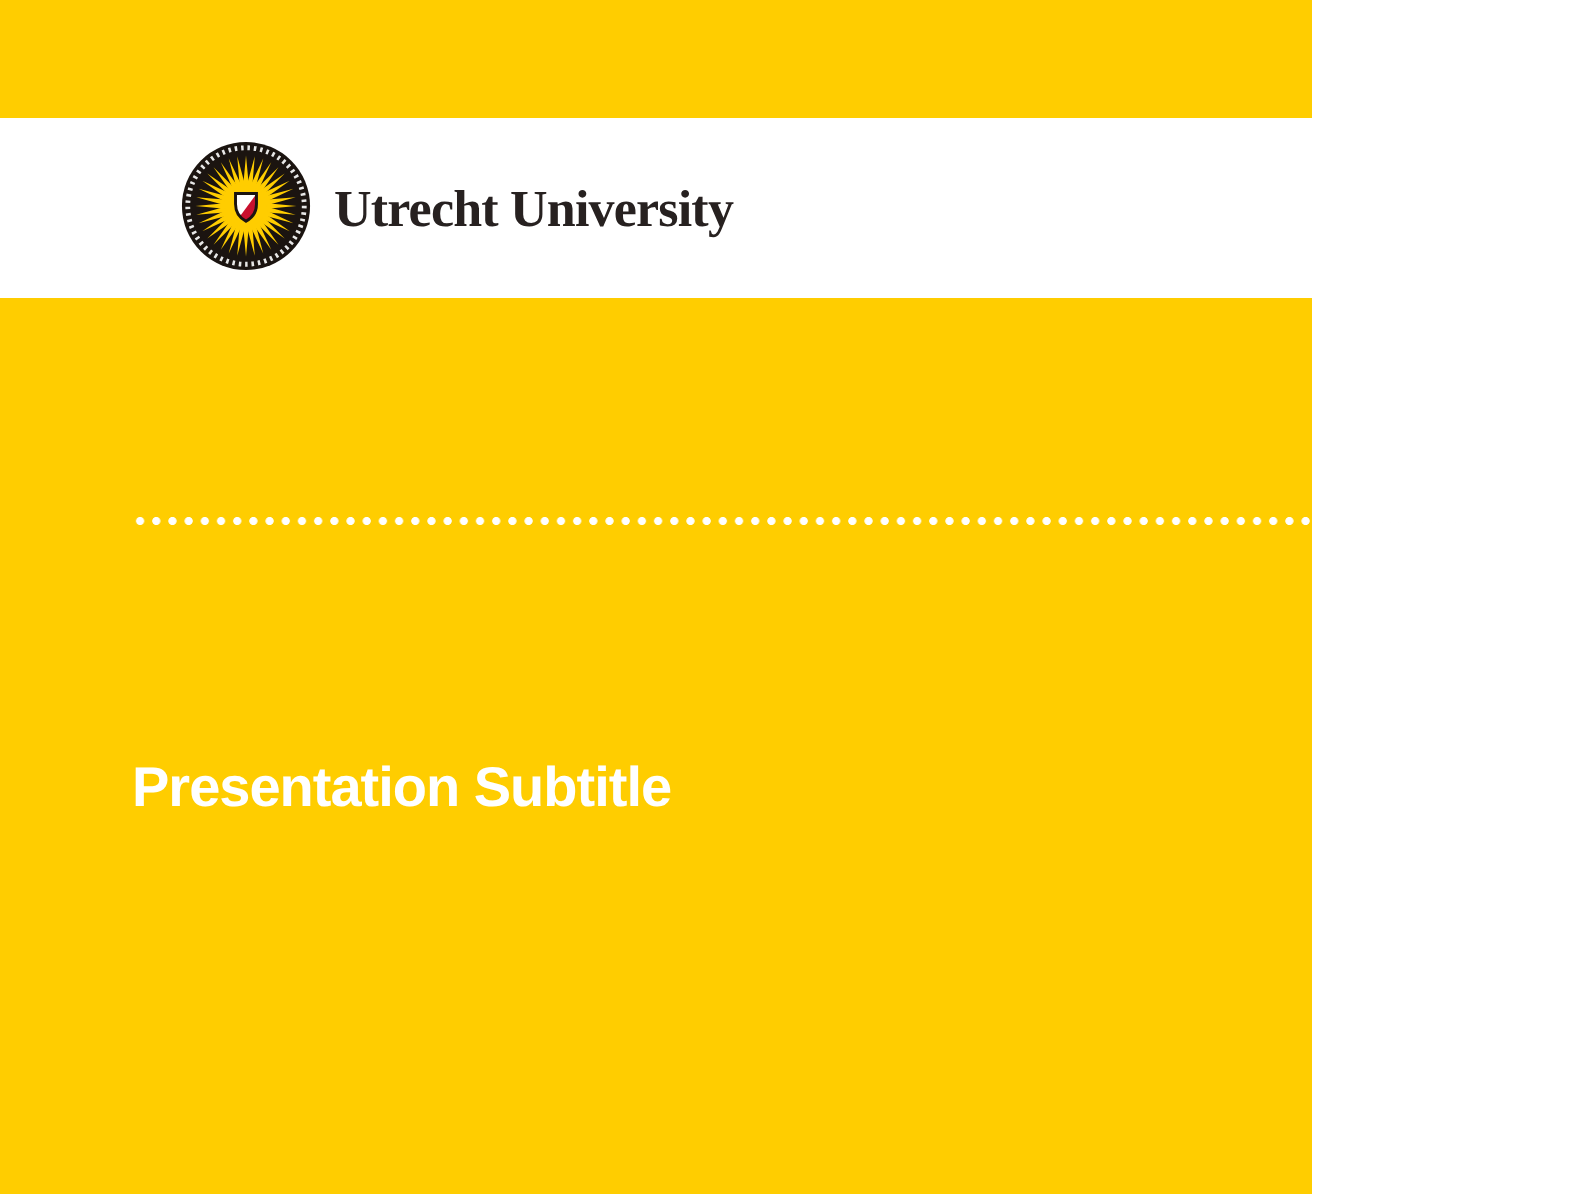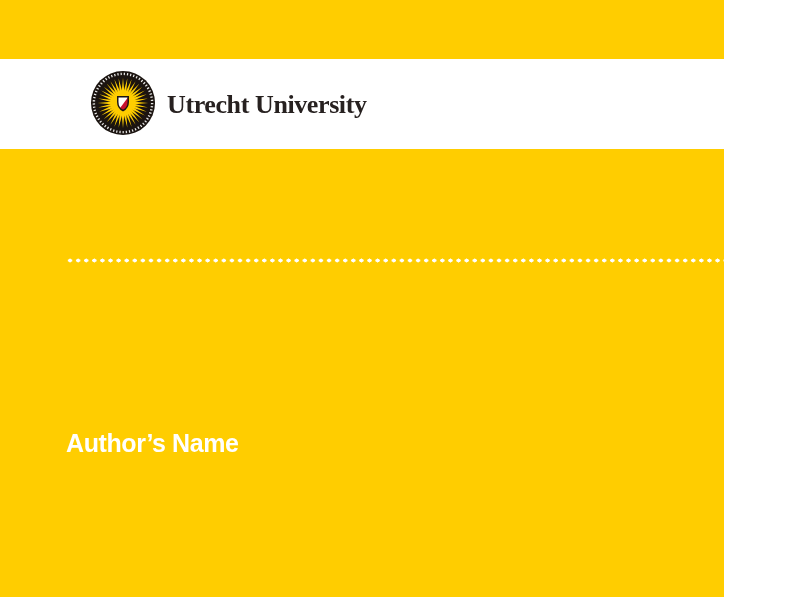--- a/index.html
+++ b/index.html
@@ -1,21 +1,21 @@
 <!DOCTYPE html>
 <html><head>
 <meta charset="utf-8">
 <style>
   * { margin: 0; padding: 0; box-sizing: border-box; }
   html, body { width: 794px; height: 597px; }
   body { font-family: "Liberation Sans", sans-serif; overflow: hidden; }
 
   .slide {
     position: relative;
-    width: 724px;
+    width: 656px;
     height: 597px;
     background: #FFCD00;
   }
 
   
   .header-band {
     position: absolute;
     left: 0; top: 59px;
     width: 794px; height: 90px;
     background: #FFFFFF;
@@ -118,16 +118,16 @@
       <path d="M39.4,27.8 L39.4,33 C39.4,37.6 36.8,40.3 34,41.8 C32.9,41.2 31.8,40.4 30.8,39.4 Z" fill="#C8102E"></path>
       <path d="M28.6,27.6 h10.8 v5.4 c0,4.6 -2.6,7.4 -5.4,8.9 c-2.8,-1.5 -5.4,-4.3 -5.4,-8.9 z" fill="none" stroke="#1B1410" stroke-width="1.5"></path>
     </svg>
 
     <div class="logotype">Utrecht University</div>
   </div>
 
 
   <div class="dotted-rule"></div>
 
+  <h2 class="slide-subtitle">Presentation Subtitle</h2>
 
-  <div class="slide-author">Author’s Name</div>
 
 </div>
 
 </body></html>

